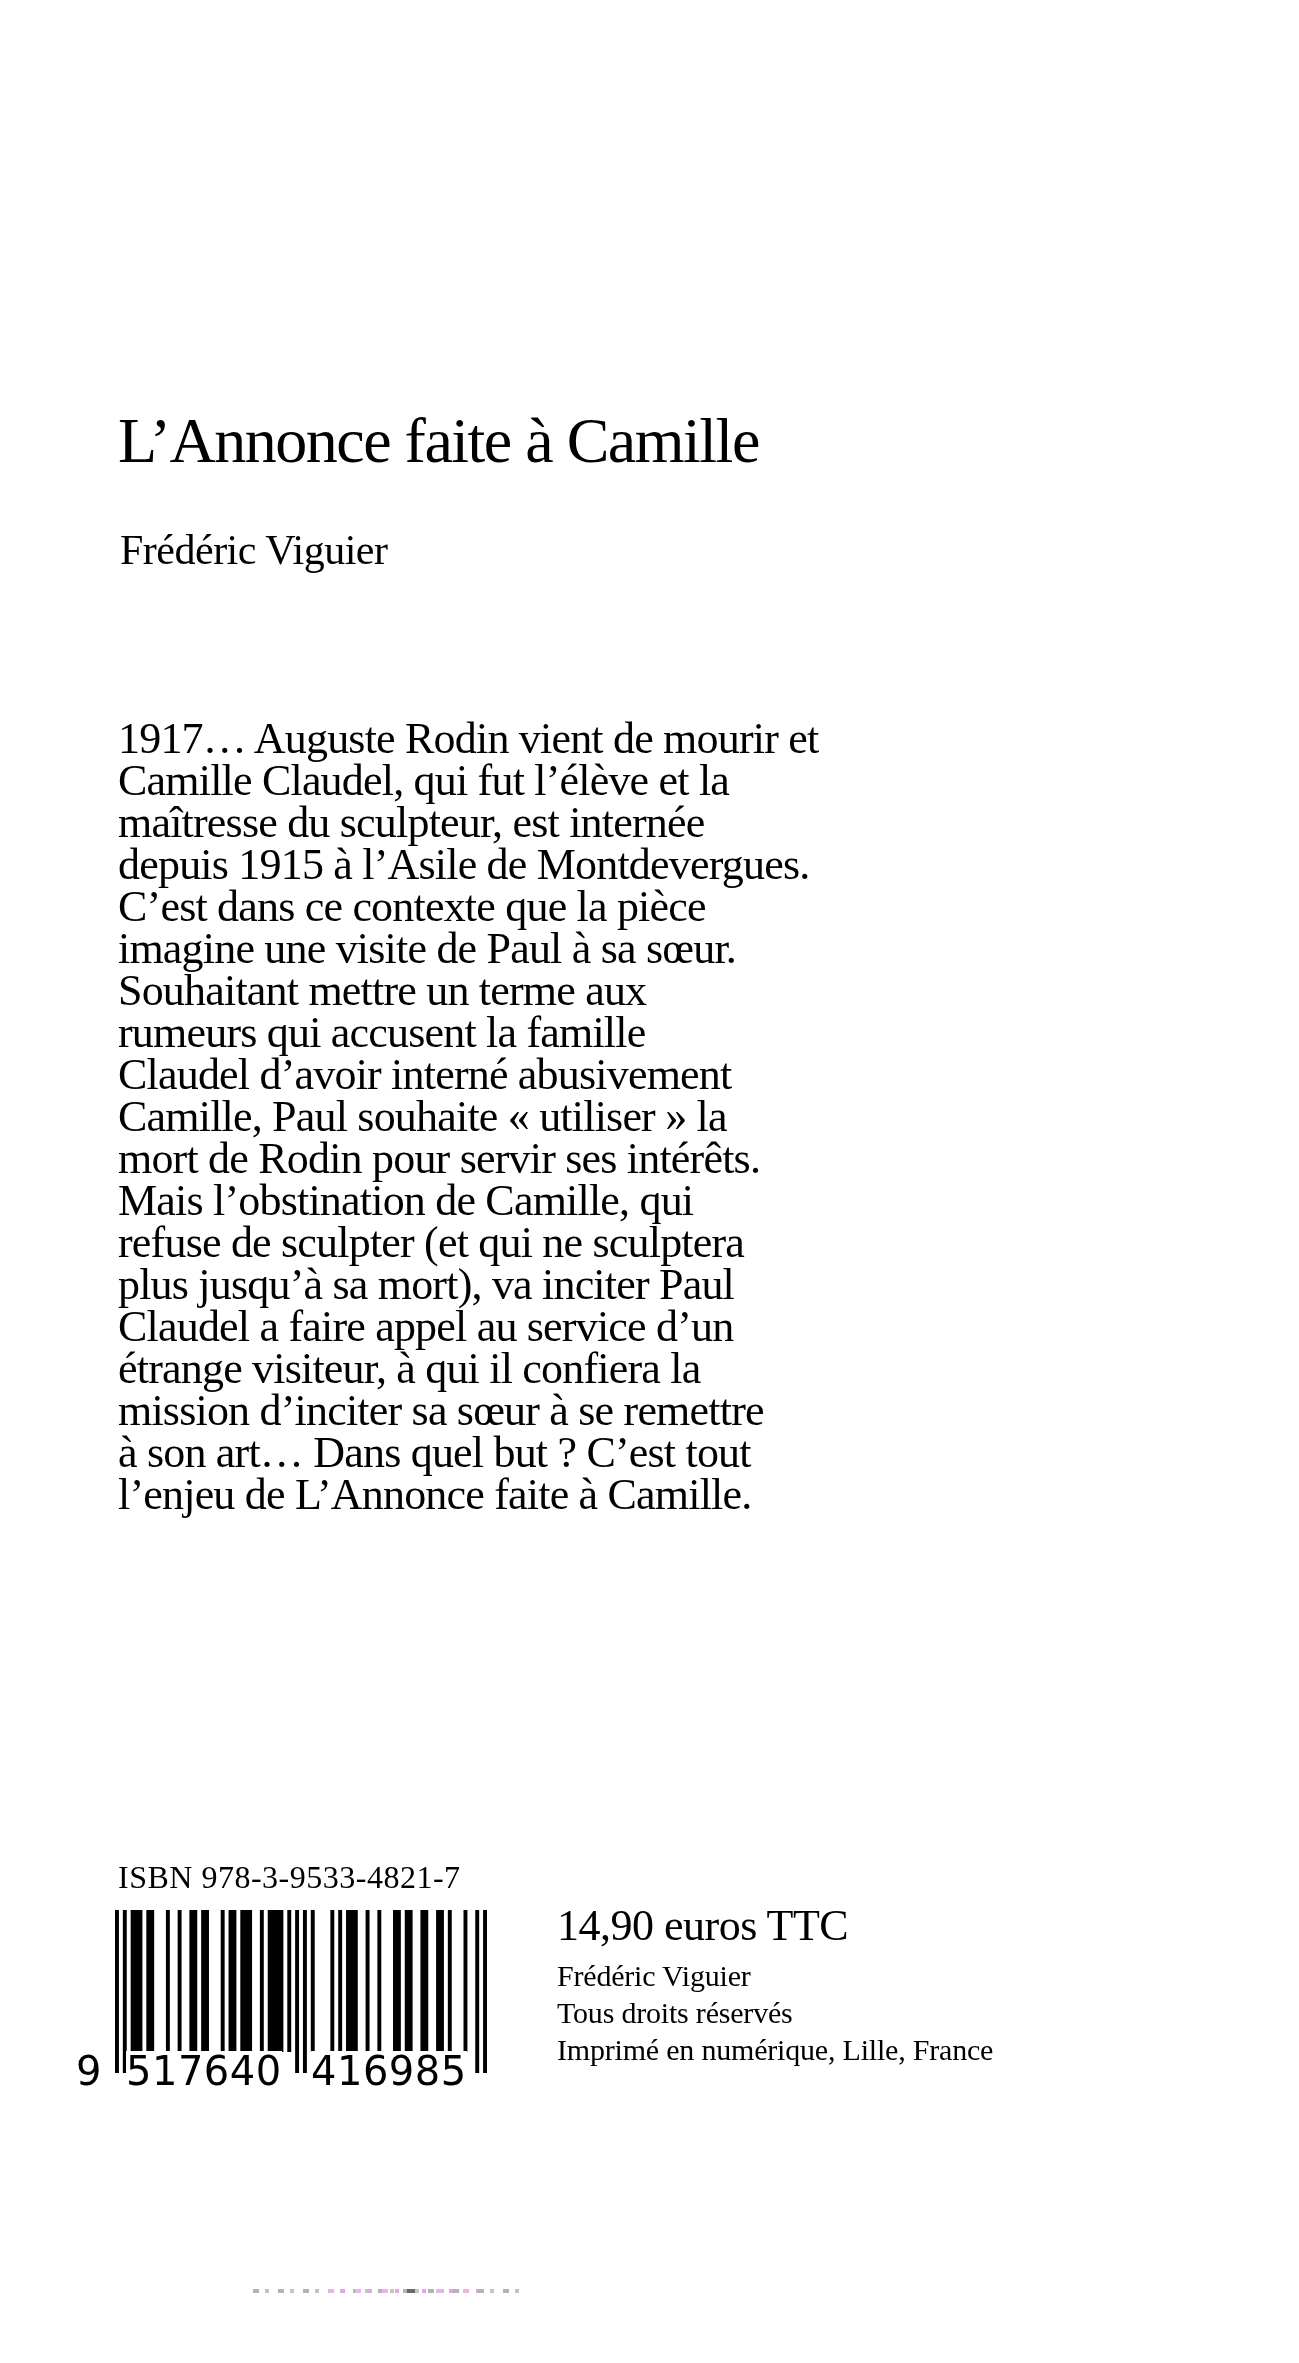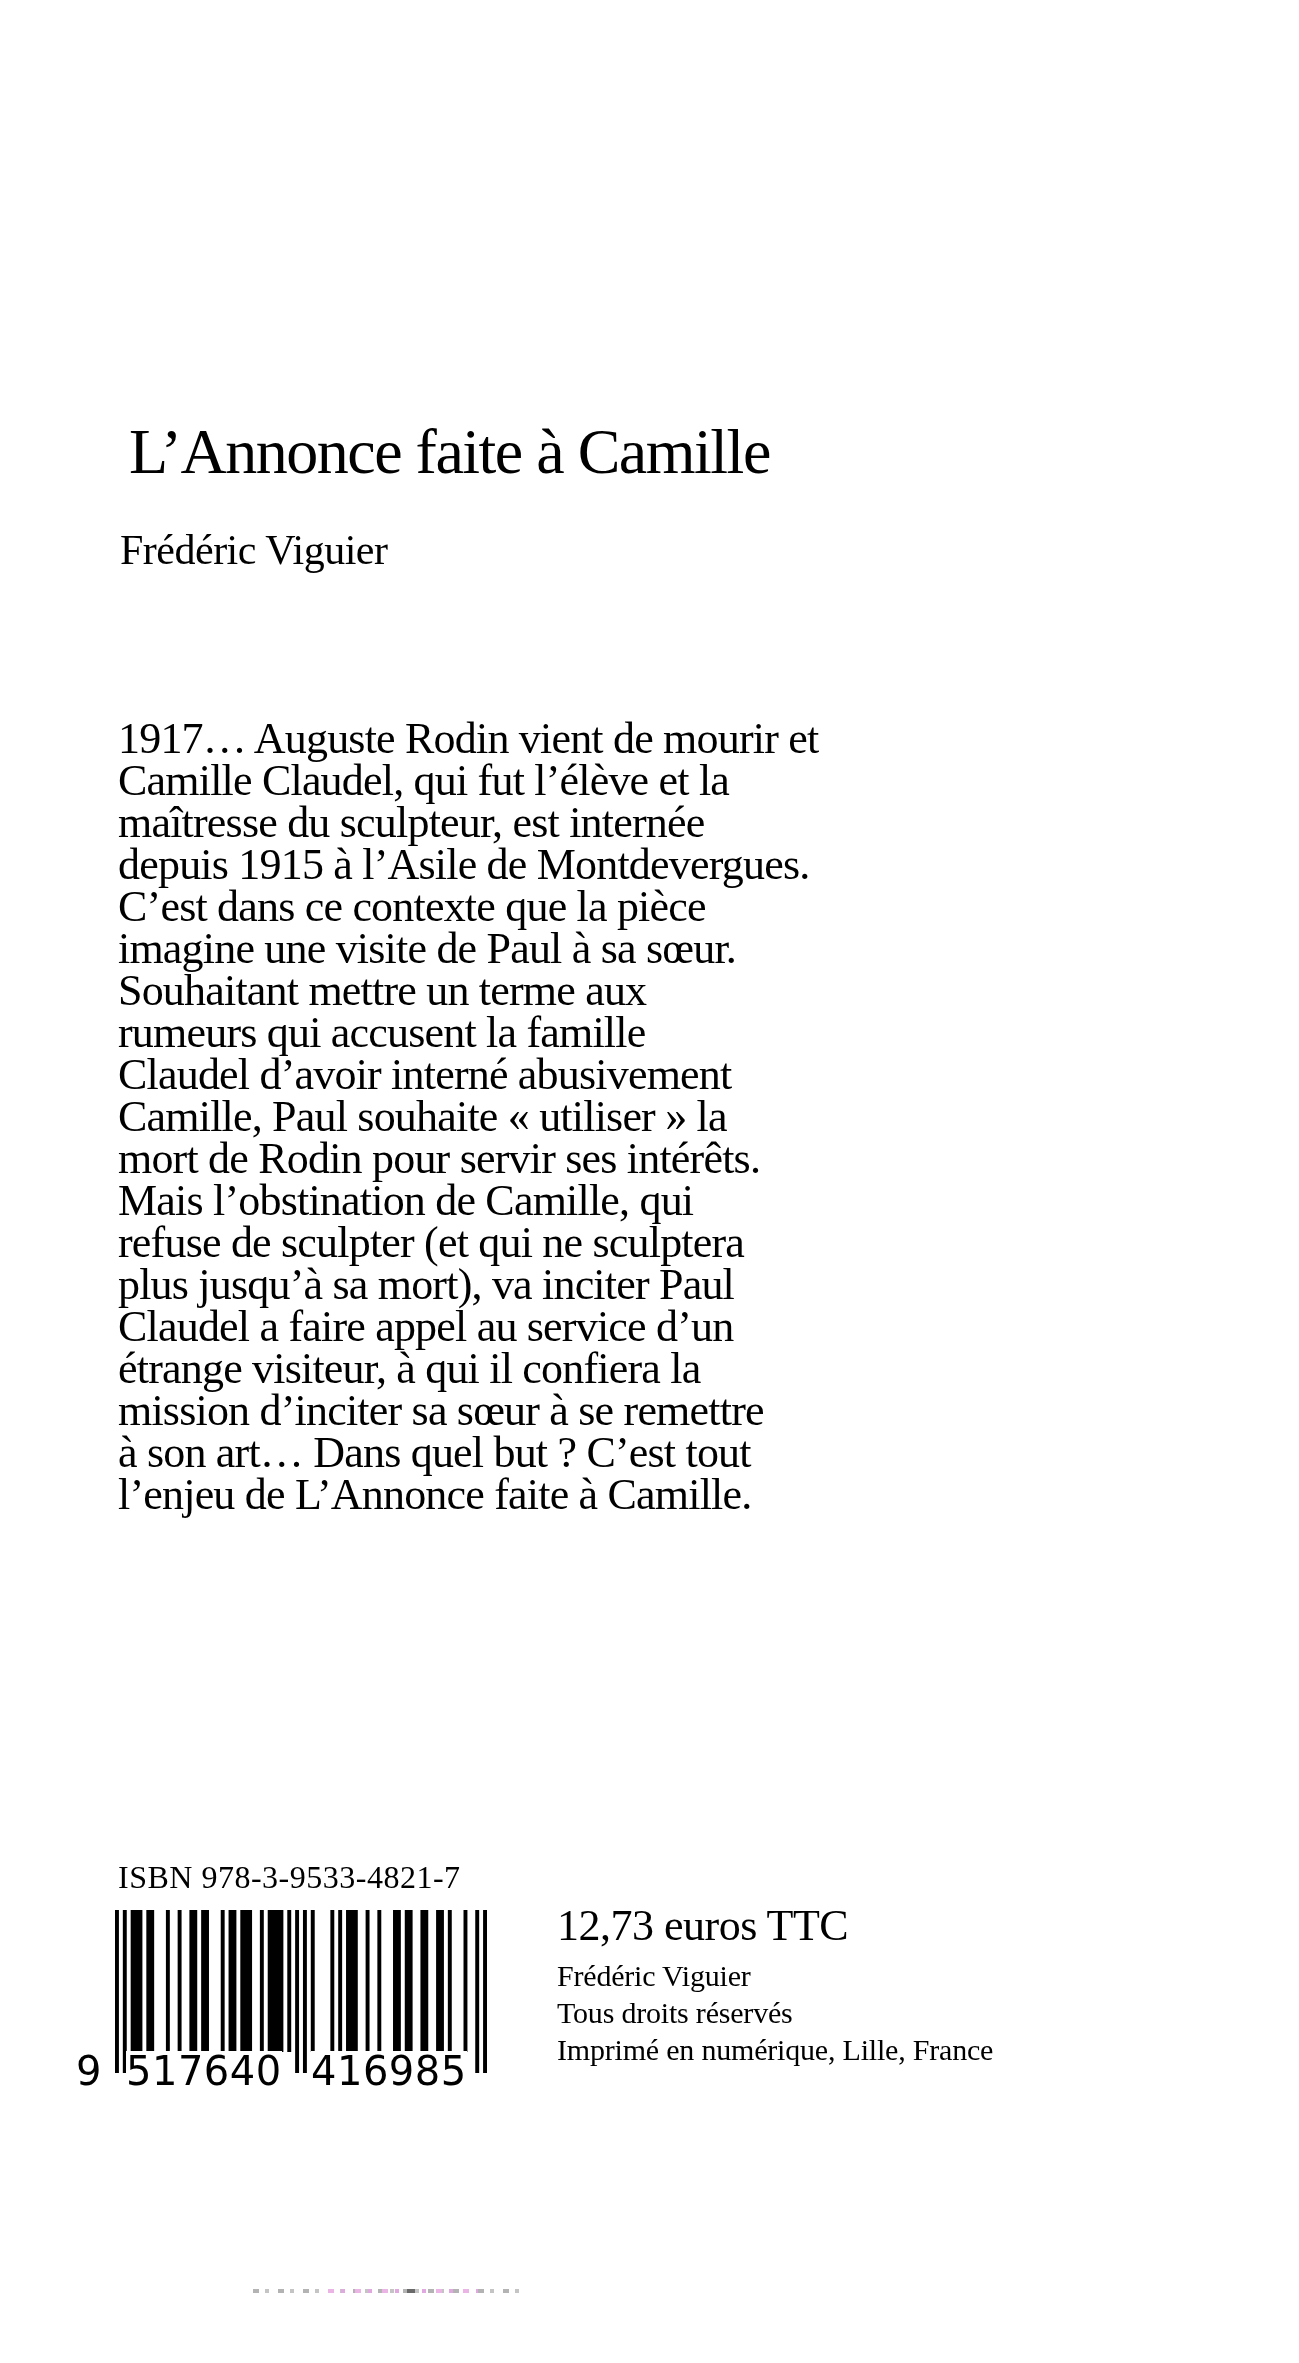--- a/index.html
+++ b/index.html
@@ -7,21 +7,21 @@
     position:relative;
     width:1299px;height:2363px;
     background:#ffffff;
     color:#000000;
     font-family:"Liberation Serif", serif;
     overflow:hidden;
   }
   .book-title{
     position:absolute;left:118px;top:406px;
     font-size:64px;line-height:70px;font-weight:400;
-    letter-spacing:-1.5px;white-space:nowrap;margin:11px;
+    letter-spacing:-1.5px;white-space:nowrap;margin:0;
   }
   .book-author{
     position:absolute;left:120px;top:526px;
     font-size:42px;line-height:48px;letter-spacing:-0.5px;white-space:nowrap;
   }
   .synopsis{
     position:absolute;left:118px;top:691px;
     font-size:44px;line-height:42px;letter-spacing:-0.8px;
     white-space:pre-line;
     margin-top:27px;
@@ -131,21 +131,21 @@
       <rect x="348.51" y="0" width="3.92" height="142" fill="#000000"></rect>
       <rect x="360.25" y="0" width="3.92" height="163" fill="#000000"></rect>
       <rect x="368.08" y="0" width="3.92" height="163" fill="#000000"></rect>
     </svg>
 
   <span class="bc-digit bc-lead">9</span>
   <span class="bc-digit bc-g1">517640</span>
   <span class="bc-digit bc-g2">416985</span>
 
   <div class="price-col">
-    <div class="price">12,73 euros TTC</div>
+    <div class="price">14,90 euros TTC</div>
     <div class="credits">Frédéric Viguier
 Tous droits réservés
 Imprimé en numérique, Lille, France</div>
   </div>
 
   <div class="micro-line">
     <span class="micro-pink"></span>
     <span class="micro-dark"></span>
   </div>
 

